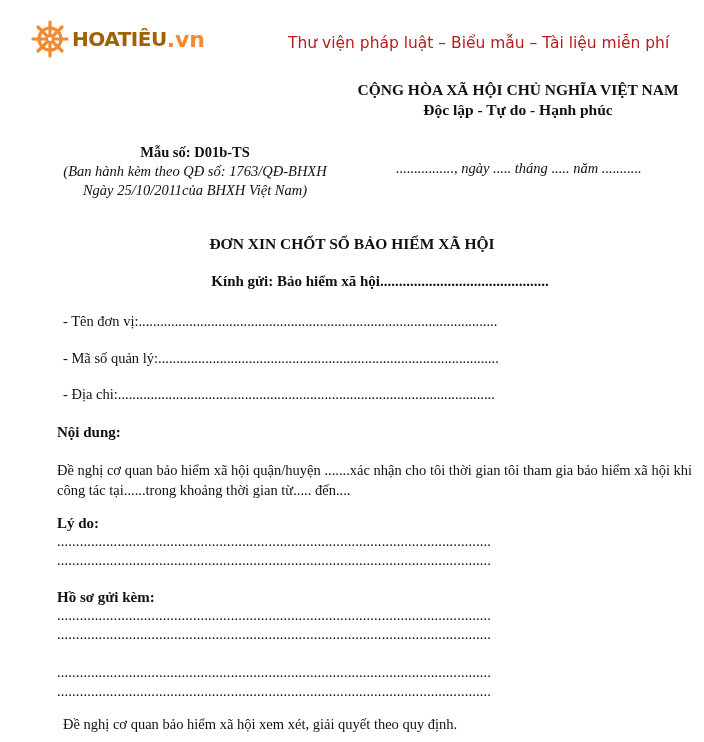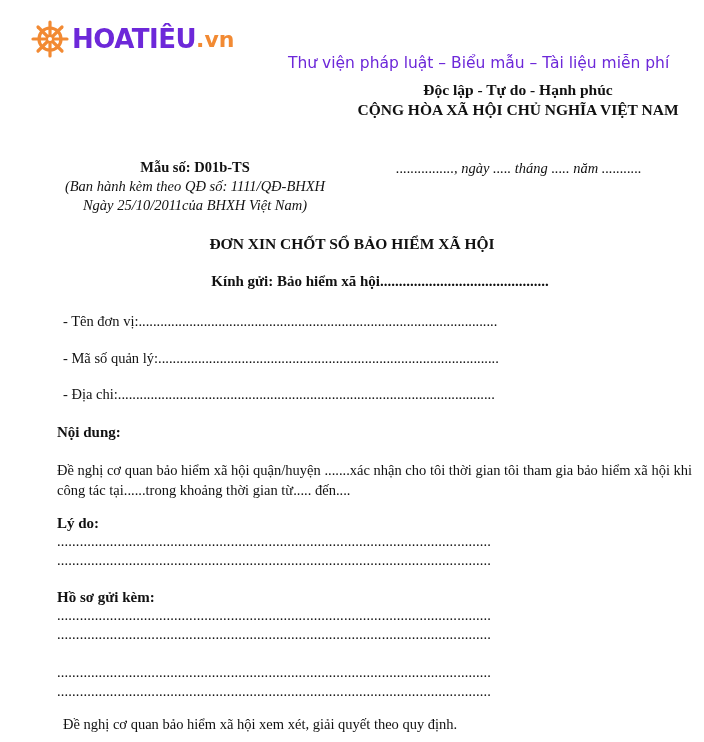--- a/index.html
+++ b/index.html
@@ -27,38 +27,37 @@
       align-items: center;
     }
     .brand-logo-icon {
       width: 40px;
       height: 40px;
       display: inline-block;
     }
     .brand-name {
       font-family: "DejaVu Sans", sans-serif;
       font-weight: bold;
-      font-size: 26px;
-      color: #6d28d9;
+      font-size: 20px;
+      color: #a16207;
       letter-spacing: -0.5px;
       margin-left: 2px;
     }
     .brand-domain {
       font-family: "DejaVu Sans", sans-serif;
       font-weight: bold;
       font-size: 22px;
       color: #f28a33;
     }
     .tagline {
       left: 288px;
       top: 34px;
       font-family: "DejaVu Sans", sans-serif;
       font-size: 15.5px;
-      color: #6d28d9;
-      margin-top: 20px;
+      color: #b91c1c;
     }
 
     
     .bold { font-weight: bold; }
     .italic { font-style: italic; }
 
     .unit-block {
       left: 120px;
       top: 81px;
       width: 160px;
@@ -70,21 +69,21 @@
       left: 340px;
       top: 80px;
       width: 356px;
       font-size: 15.5px;
       line-height: 20px;
       text-align: center;
       font-weight: bold;
     }
     .form-code-block {
       left: 20px;
-      top: 158px;
+      top: 143px;
       width: 350px;
       font-size: 14.5px;
       line-height: 19px;
       text-align: center;
     }
     .date-line {
       left: 396px;
       top: 160px;
       font-size: 14.5px;
       font-style: italic;
@@ -144,27 +143,27 @@
   </svg>
   <span class="brand-name">HOATIÊU</span>
     <span class="brand-domain">.vn</span>
 </div>
 <div class="abs tagline">Thư viện pháp luật – Biểu mẫu – Tài liệu miễn phí</div>
 
 <div class="abs unit-block">
 </div>
 
 <div class="abs nation-block">
+  <div>CỘNG HÒA XÃ HỘI CHỦ NGHĨA VIỆT NAM</div>
   <div>Độc lập - Tự do - Hạnh phúc</div>
-  <div>CỘNG HÒA XÃ HỘI CHỦ NGHĨA VIỆT NAM</div>
 </div>
 
 <div class="abs form-code-block">
   <div class="bold">Mẫu số: D01b-TS</div>
-  <div class="italic">(Ban hành kèm theo QĐ số: 1111/QĐ-BHXH</div>
+  <div class="italic">(Ban hành kèm theo QĐ số: 1763/QĐ-BHXH</div>
   <div class="italic">Ngày 25/10/2011của BHXH Việt Nam)</div>
 </div>
 
 <div class="abs date-line">................, ngày ..... tháng ..... năm ...........</div>
 
 <div class="abs doc-title">ĐƠN XIN CHỐT SỔ BẢO HIỂM XÃ HỘI</div>
 <div class="abs addressee">Kính gửi: Bảo hiểm xã hội.............................................</div>
 
 <div class="abs field" style="top:313px;">- Tên đơn vị:...................................................................................................</div>
 <div class="abs field" style="top:350px;">- Mã số quản lý:..............................................................................................</div>

